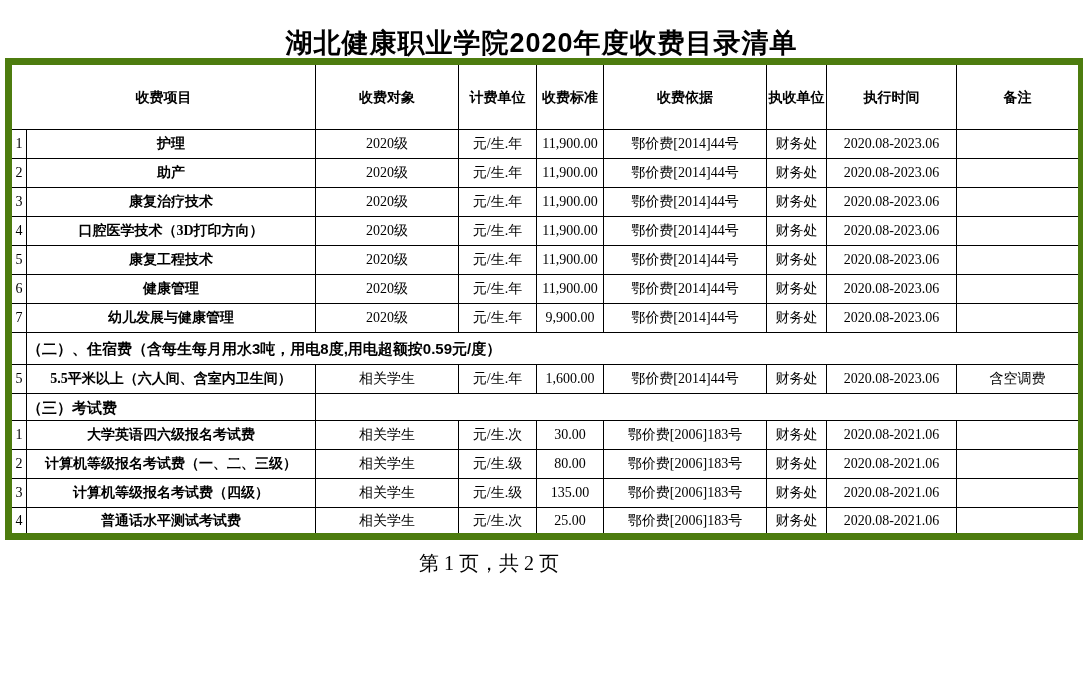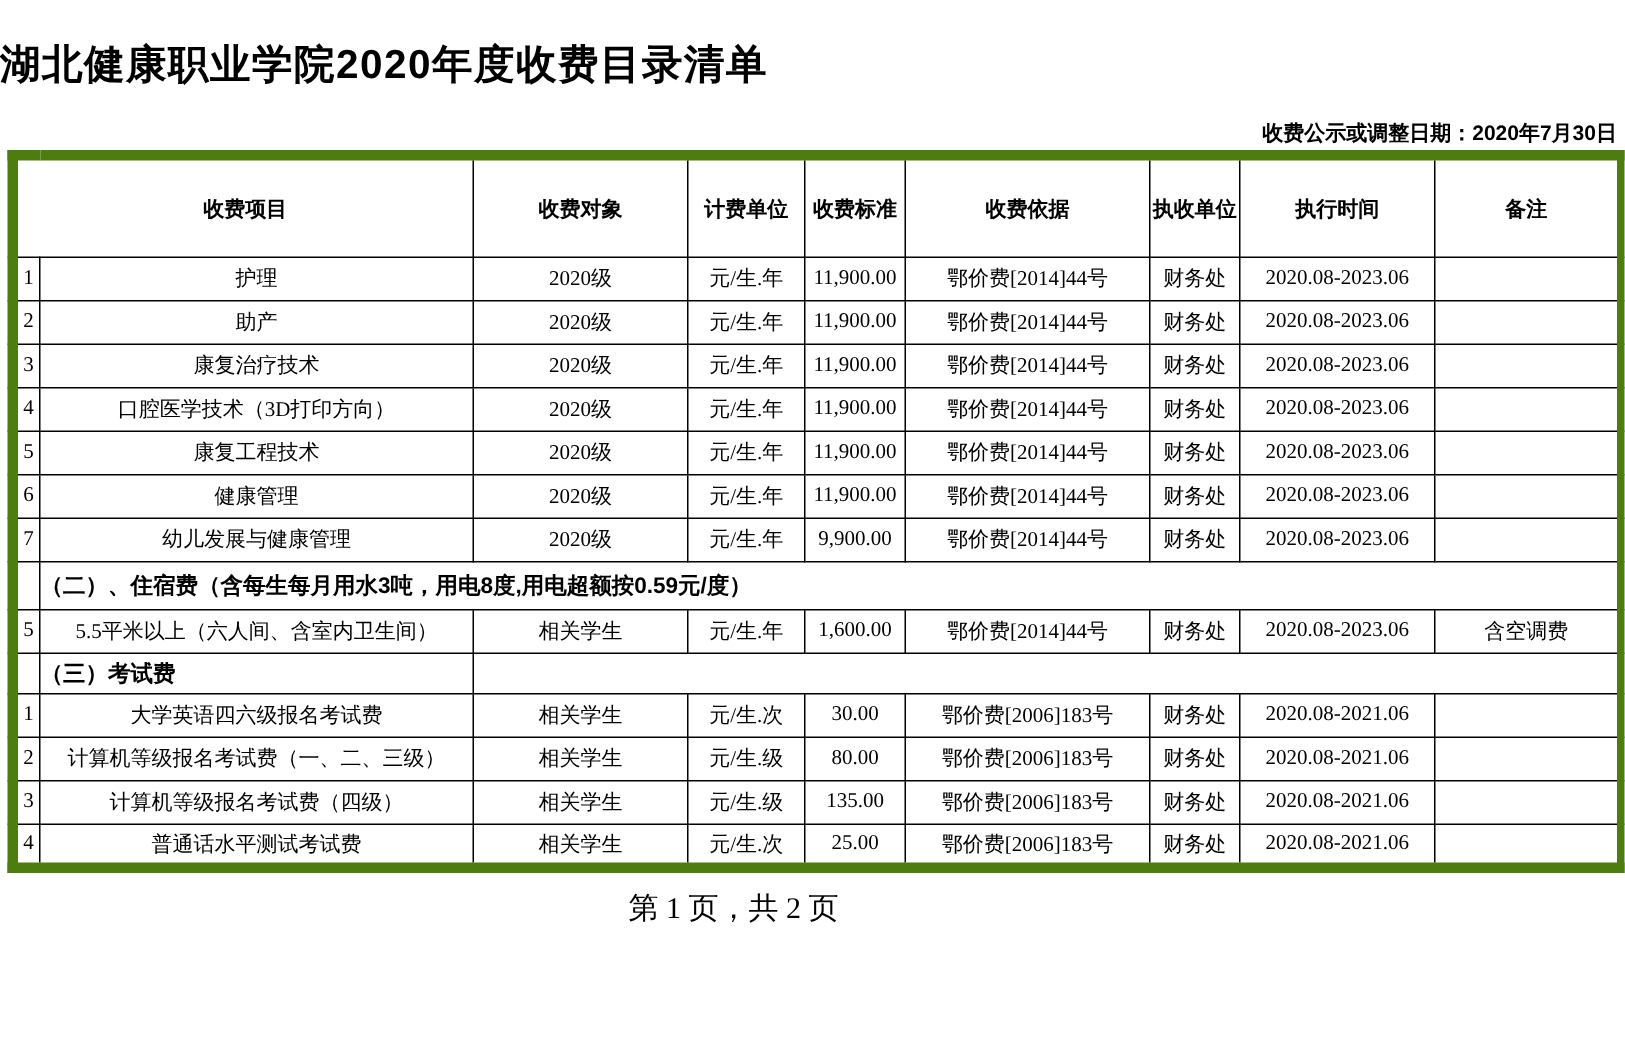--- a/index.html
+++ b/index.html
@@ -5,21 +5,21 @@
   html,body{margin:0;padding:0;background:#ffffff;}
   body{
     width:1083px;height:694px;overflow:hidden;
     font-family:"Liberation Serif","DejaVu Serif",serif;
     color:#000;
     -webkit-font-smoothing:antialiased;
   }
   .page{position:relative;width:1083px;height:694px;}
   .doc-title{
     margin:0;padding-top:28px;width:1083px;
-    font-family:"Liberation Sans","DejaVu Sans",sans-serif;
+    text-align:center;font-family:"Liberation Sans","DejaVu Sans",sans-serif;
     font-weight:bold;font-size:27px;line-height:30px;letter-spacing:1px;
   }
   .date-line{
     width:1073px;margin-left:5px;margin-top:22px;margin-bottom:4px;
     text-align:right;font-family:"Liberation Sans","DejaVu Sans",sans-serif;
     font-weight:bold;font-size:14px;line-height:16px;
   }
   table.fee-table{
     margin-left:5px;width:1073px;table-layout:fixed;
     border-collapse:collapse;border:7px solid #4d7c0f;
@@ -42,37 +42,36 @@
   .v-data td{height:29px;}
   .sec-label{
     font-family:"Liberation Sans","DejaVu Sans",sans-serif;
     font-weight:bold;font-size:15px;line-height:17px;
     text-align:left;vertical-align:middle;padding-left:6px;
   }
   .v-data td{font-size:14px;text-align:center;vertical-align:middle;}
   .c-num{font-size:14px;}
   .c-item{
     text-align:left;vertical-align:bottom;
-    padding-left:4px;padding-bottom:3px;
+    padding-left:4px;padding-bottom:3px;font-weight:bold;
   }
   .c-basis{padding-top:7px;}
   .page-footer{
     width:1073px;margin-left:5px;margin-top:10px;
     text-align:center;font-size:20px;
     padding-right:105px;box-sizing:border-box;
   }
 </style>
 </head>
 <body>
 
 <div class="page">
 
   <h1 class="doc-title">湖北健康职业学院2020年度收费目录清单</h1>
 
-  <div class="date-line">收费公示或调整日期：2020年7月30日</div>
 
   <table class="fee-table">
     <colgroup>
       <col style="width:18px">
       <col style="width:289px">
       <col style="width:143px">
       <col style="width:78px">
       <col style="width:67px">
       <col style="width:163px">
       <col style="width:60px">

